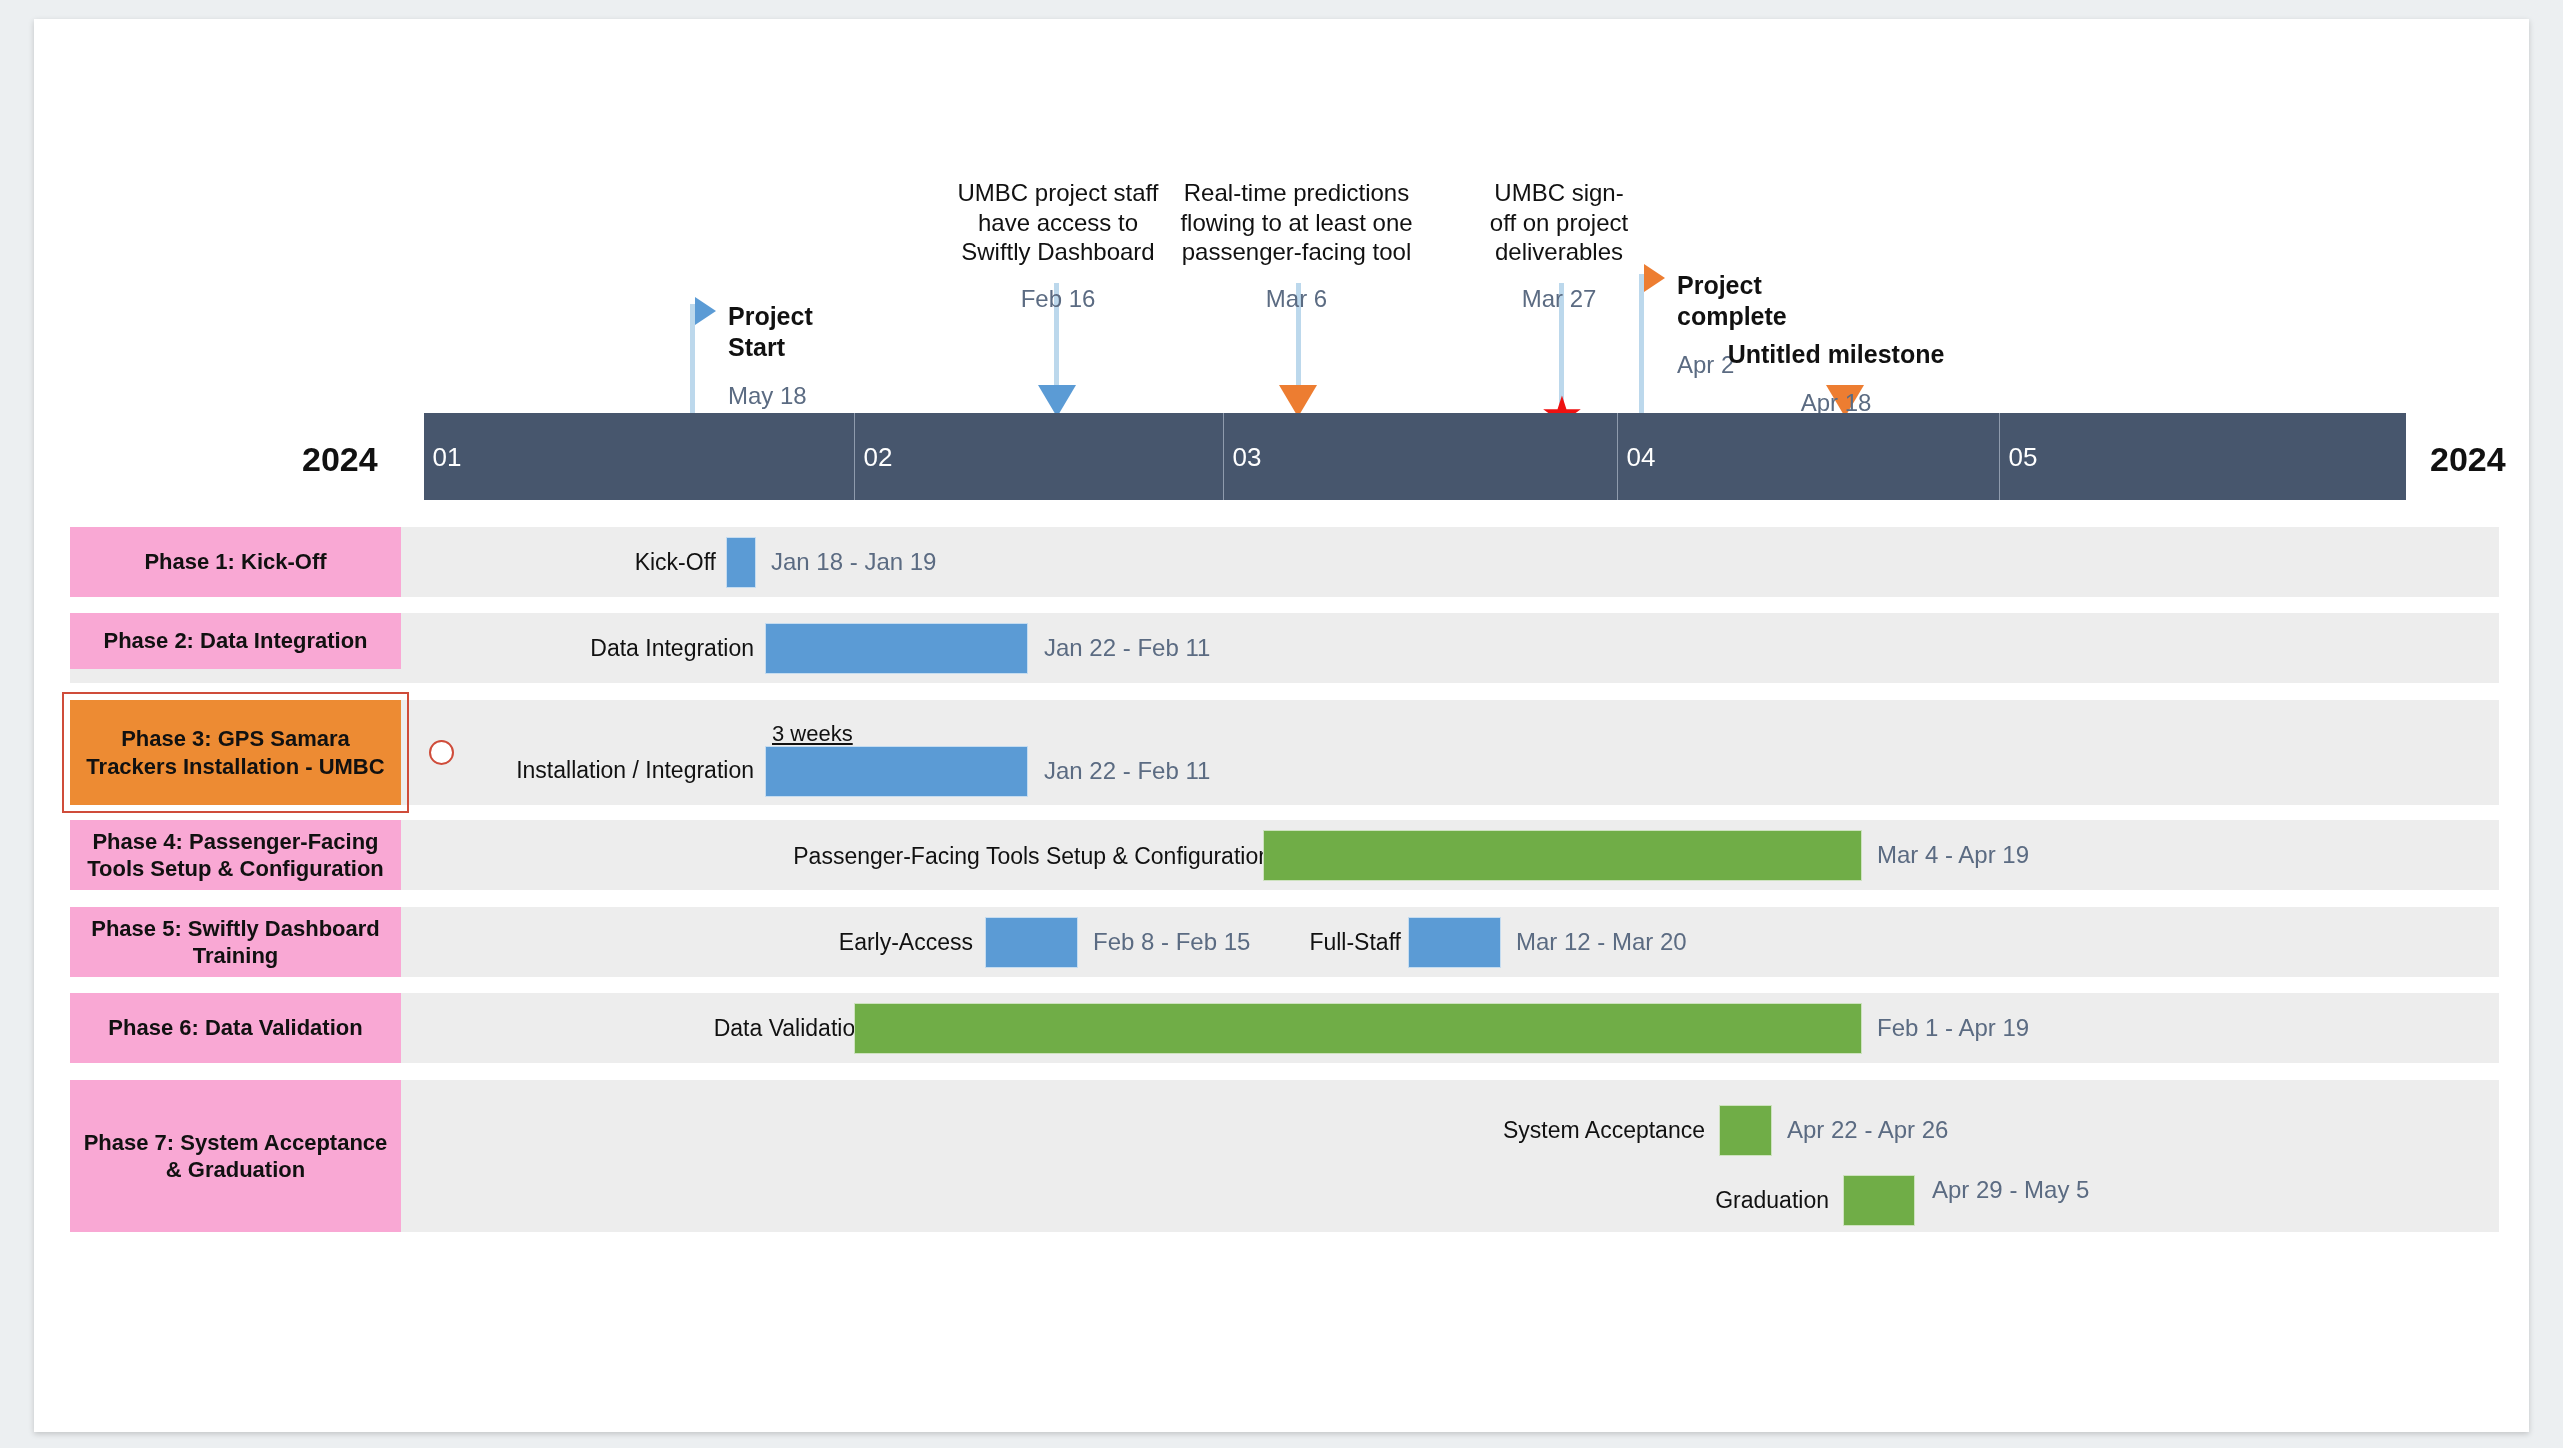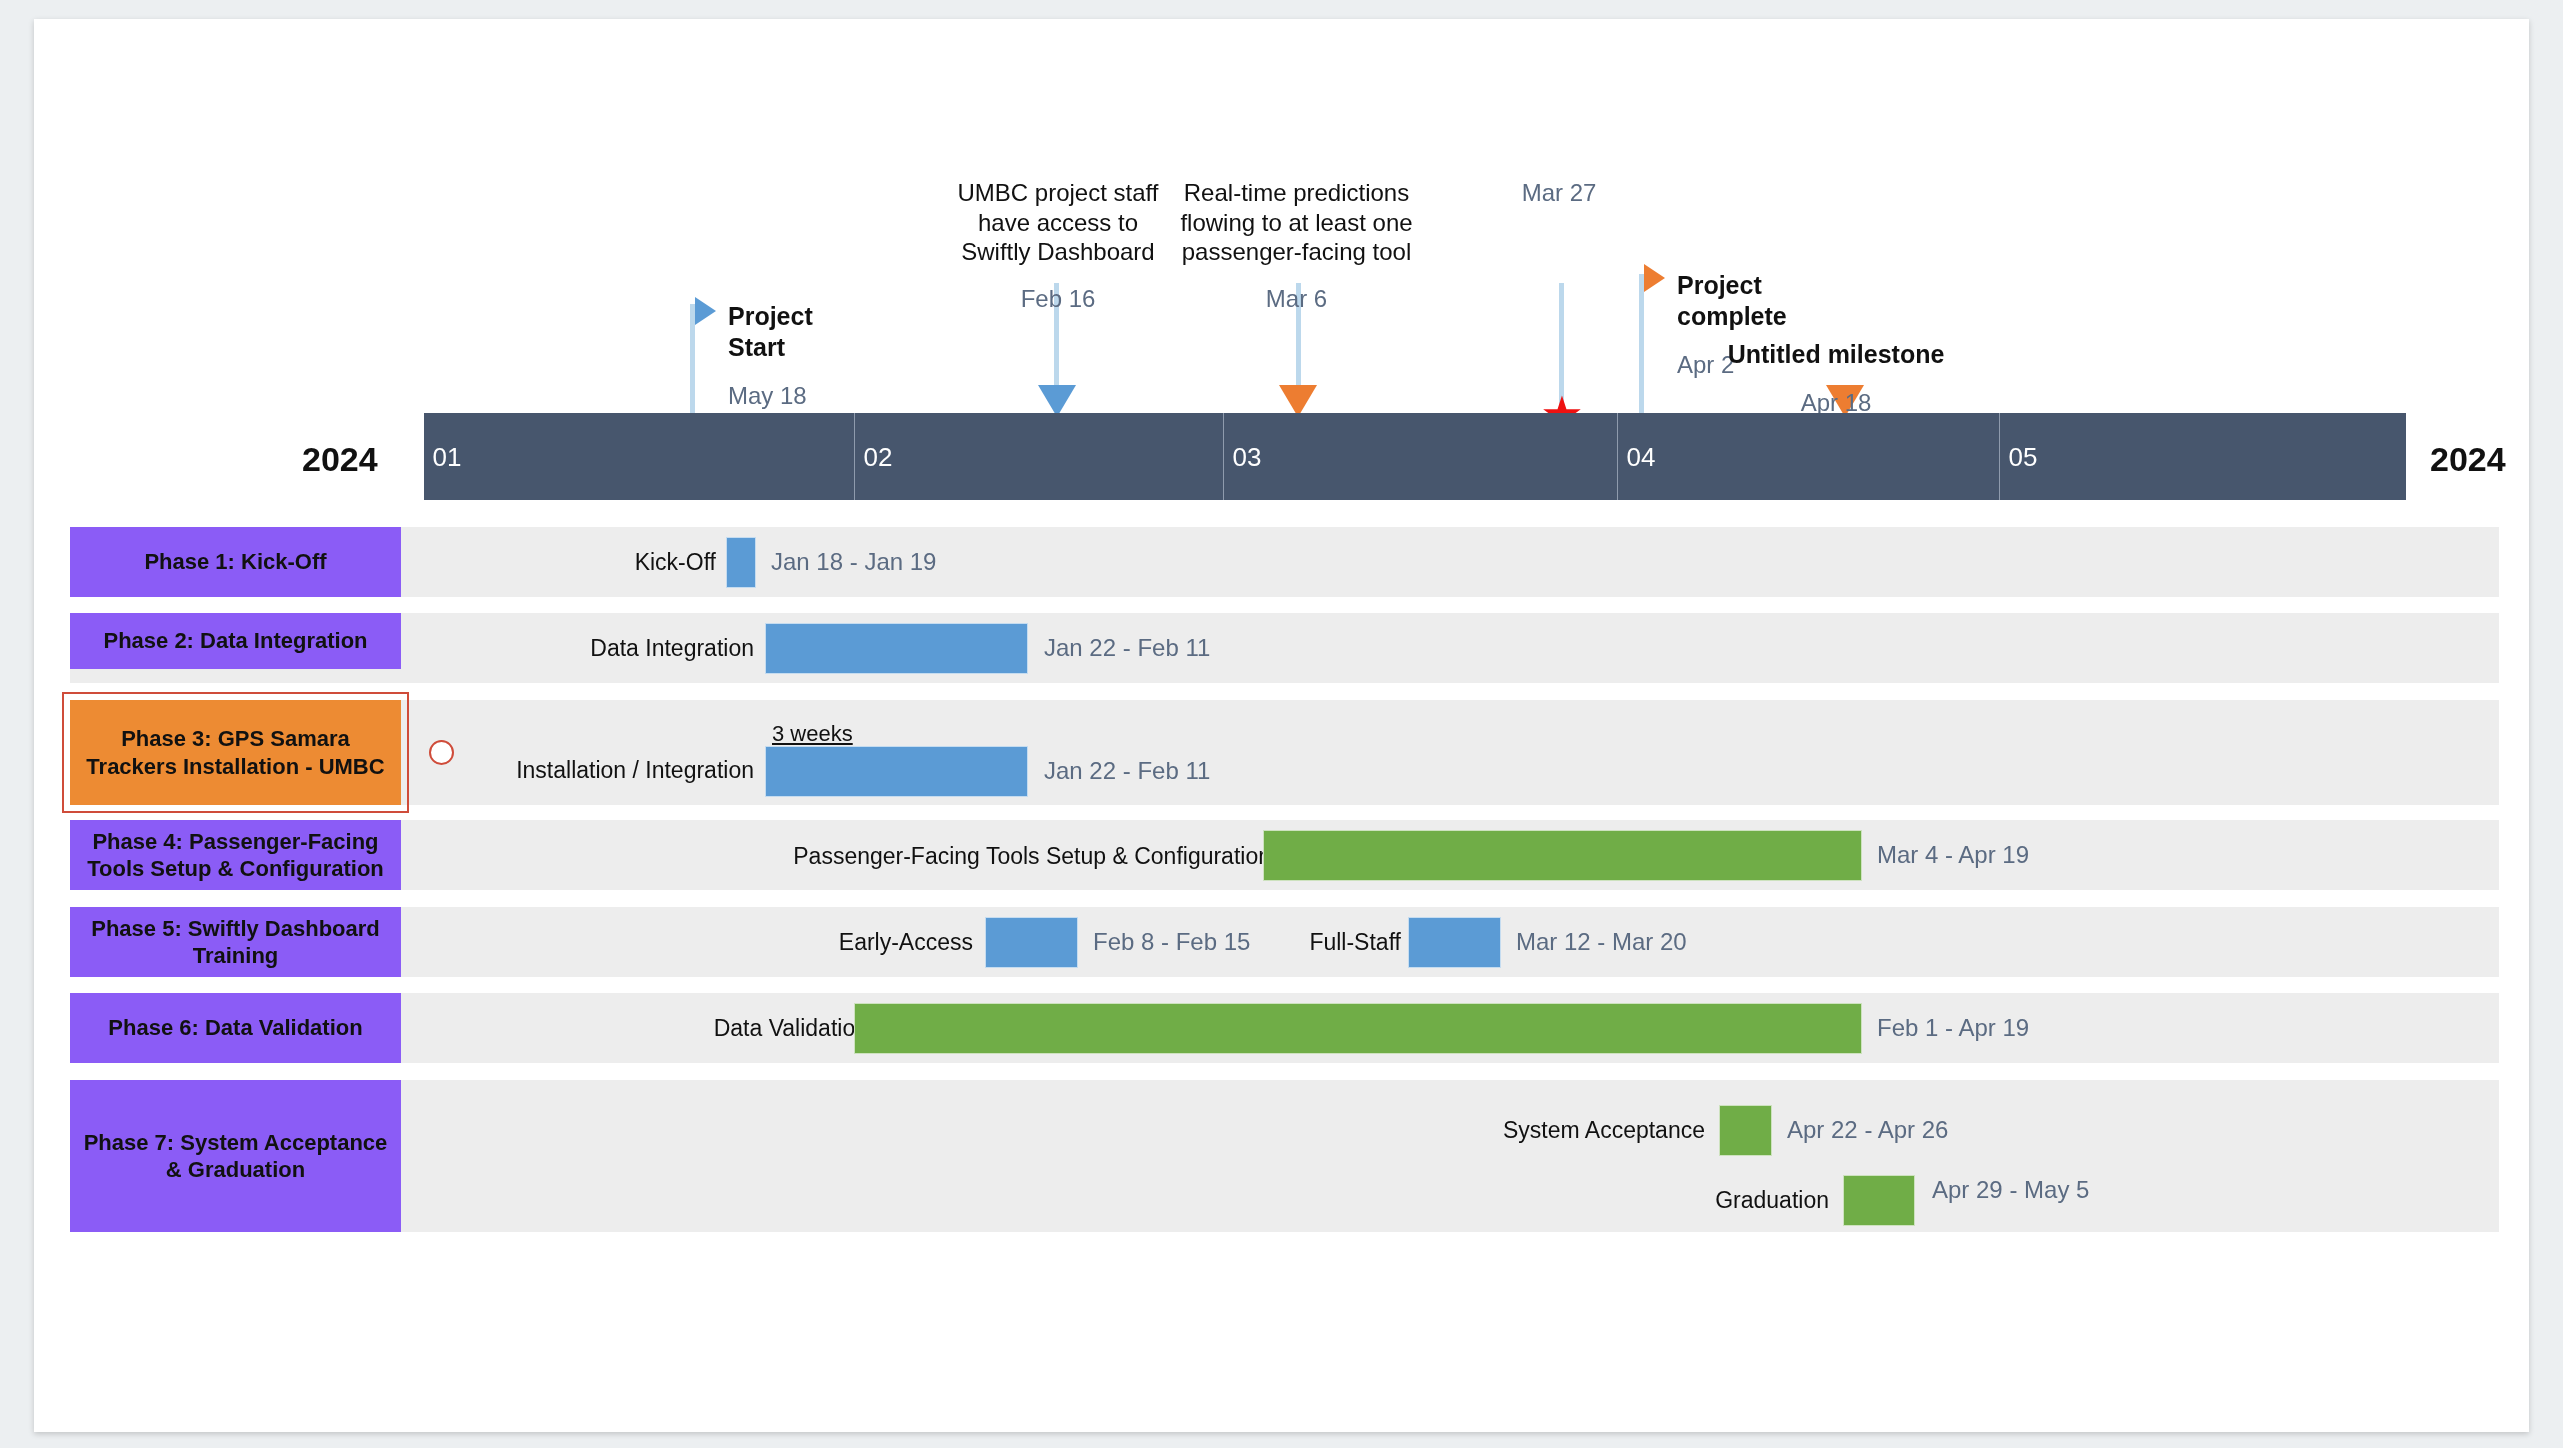--- a/index.html
+++ b/index.html
@@ -92,21 +92,21 @@
 
   
   .row{
     position:absolute;
     left:36px;
     background:#ededed;
   }
   .row-label{
     position:absolute;
     left:0;
-    background:#8b5cf6;
+    background:#f9a8d4;
     display:flex;align-items:center;justify-content:center;
     text-align:center;
     font-size:22px;font-weight:bold;color:#111111;
     line-height:1.25;
     padding:0 5.7px;
     box-sizing:border-box;
   }
   .row-label.selected{
     background:#ed8b33;
     outline:2.9px solid #cf4c3a;
@@ -181,20 +181,23 @@
 flowing to at least one
 passenger-facing tool</span>
       <span class="ms-date" style="text-align:center;">Mar 6</span>
     </div>
   </div>
 
   <div class="ms">
     <div class="ms-line" style="left:1525px;top:264px;height:133px;"></div>
     <div class="pin-star" style="left:1506px;top:371px;">★</div>
     <div class="ms-text" style="left:1430px;top:141px;width:190px;text-align:center;">
+      <span class="ms-caption">UMBC sign-
+off on project
+deliverables</span>
       <span class="ms-date" style="text-align:center;">Mar 27</span>
     </div>
   </div>
 
   <div class="ms">
     <div class="ms-line" style="left:1605px;top:255px;height:173px;"></div>
     <div class="flag-tri orange" style="left:1610px;top:245px;"></div>
     <div class="ms-text" style="left:1643px;top:233px;">
       <span class="ms-title">Project complete</span>
       <span class="ms-date">Apr 2</span>

